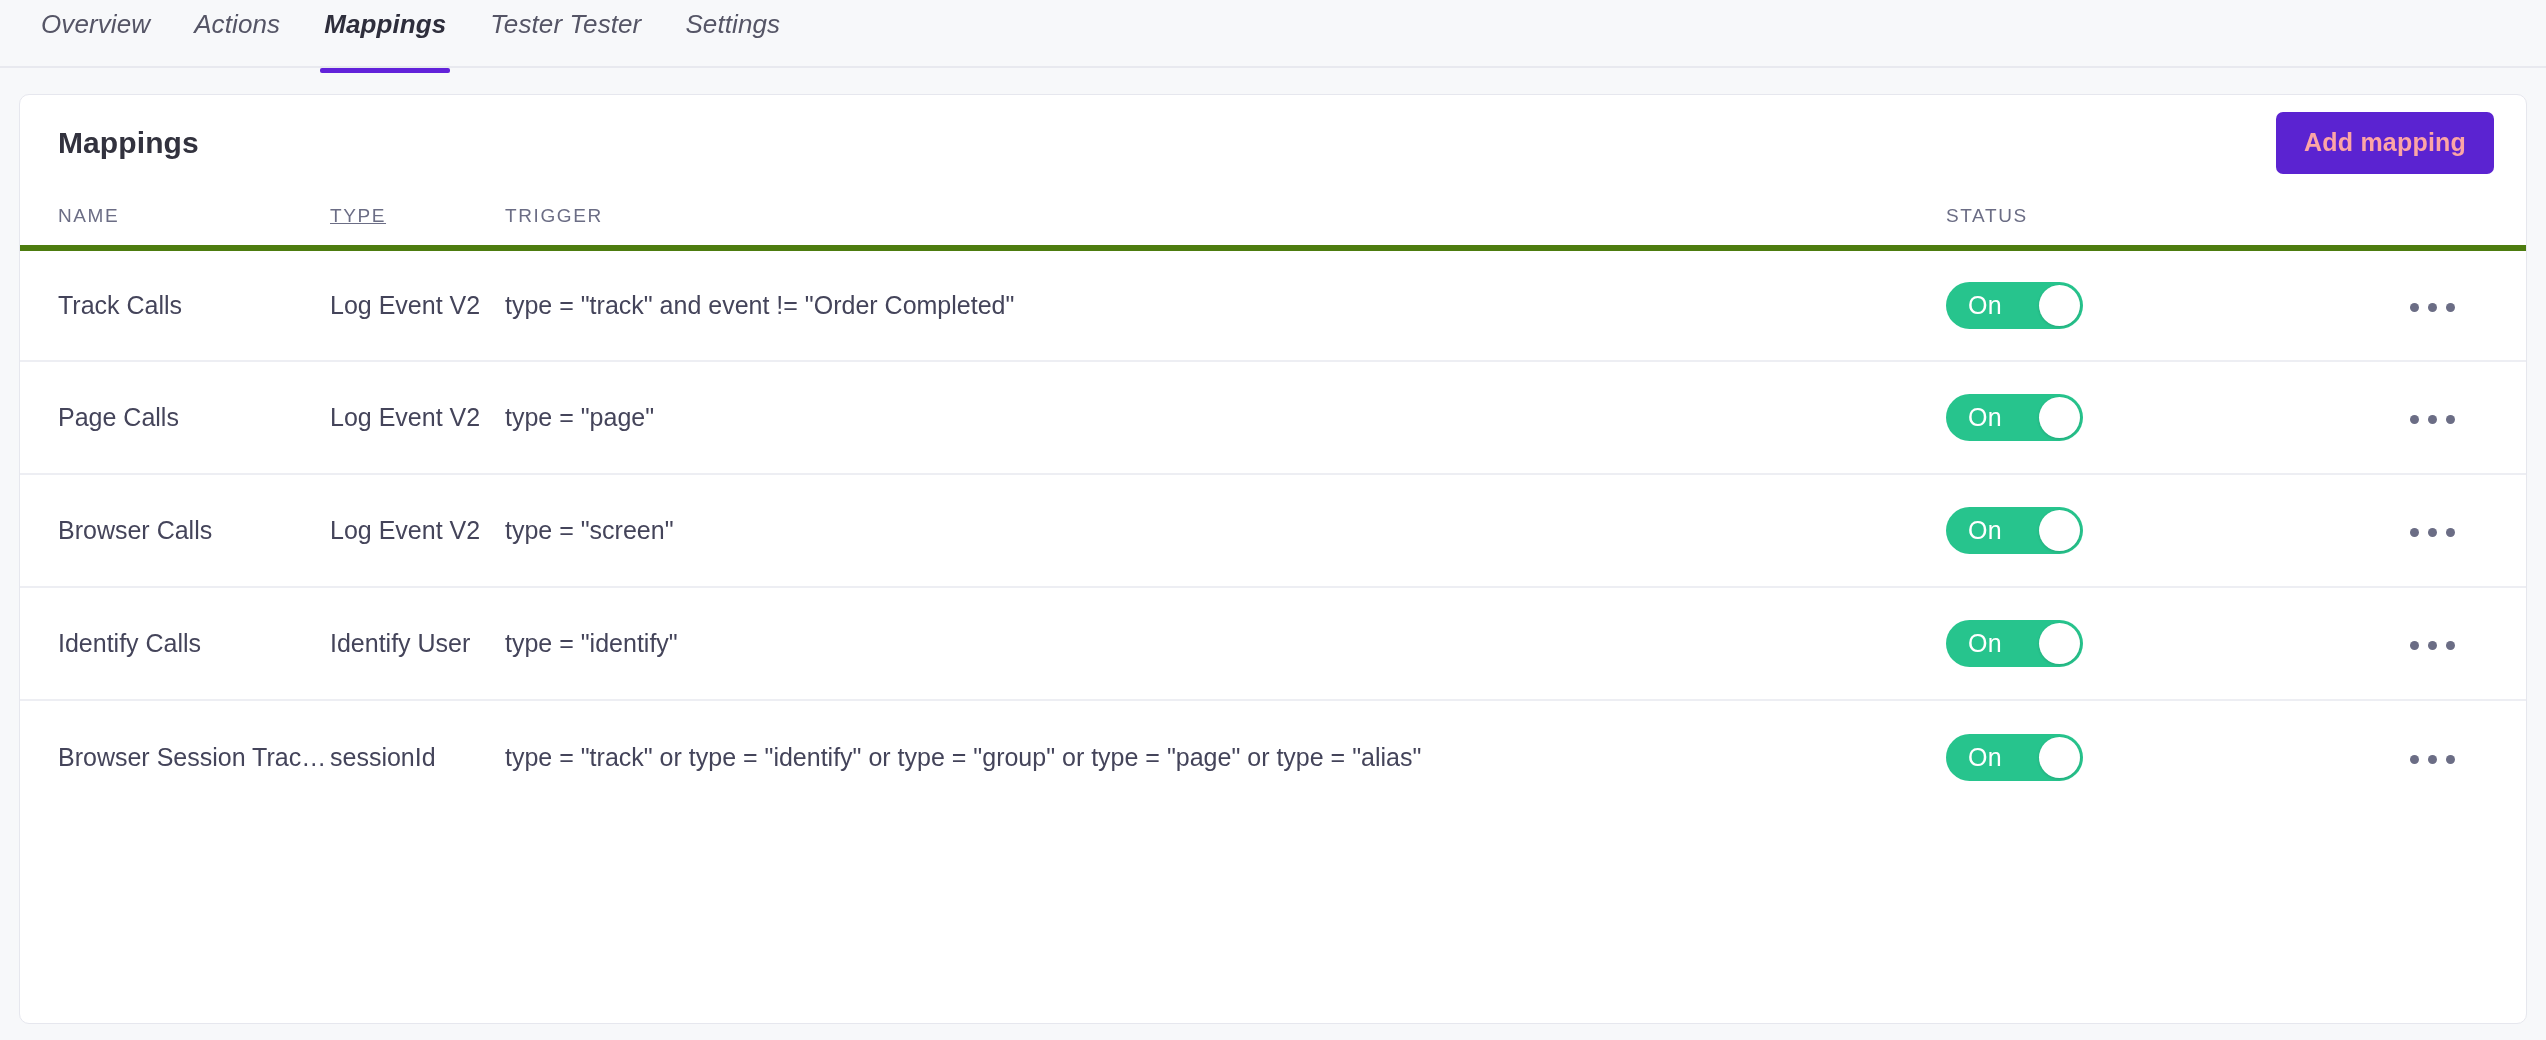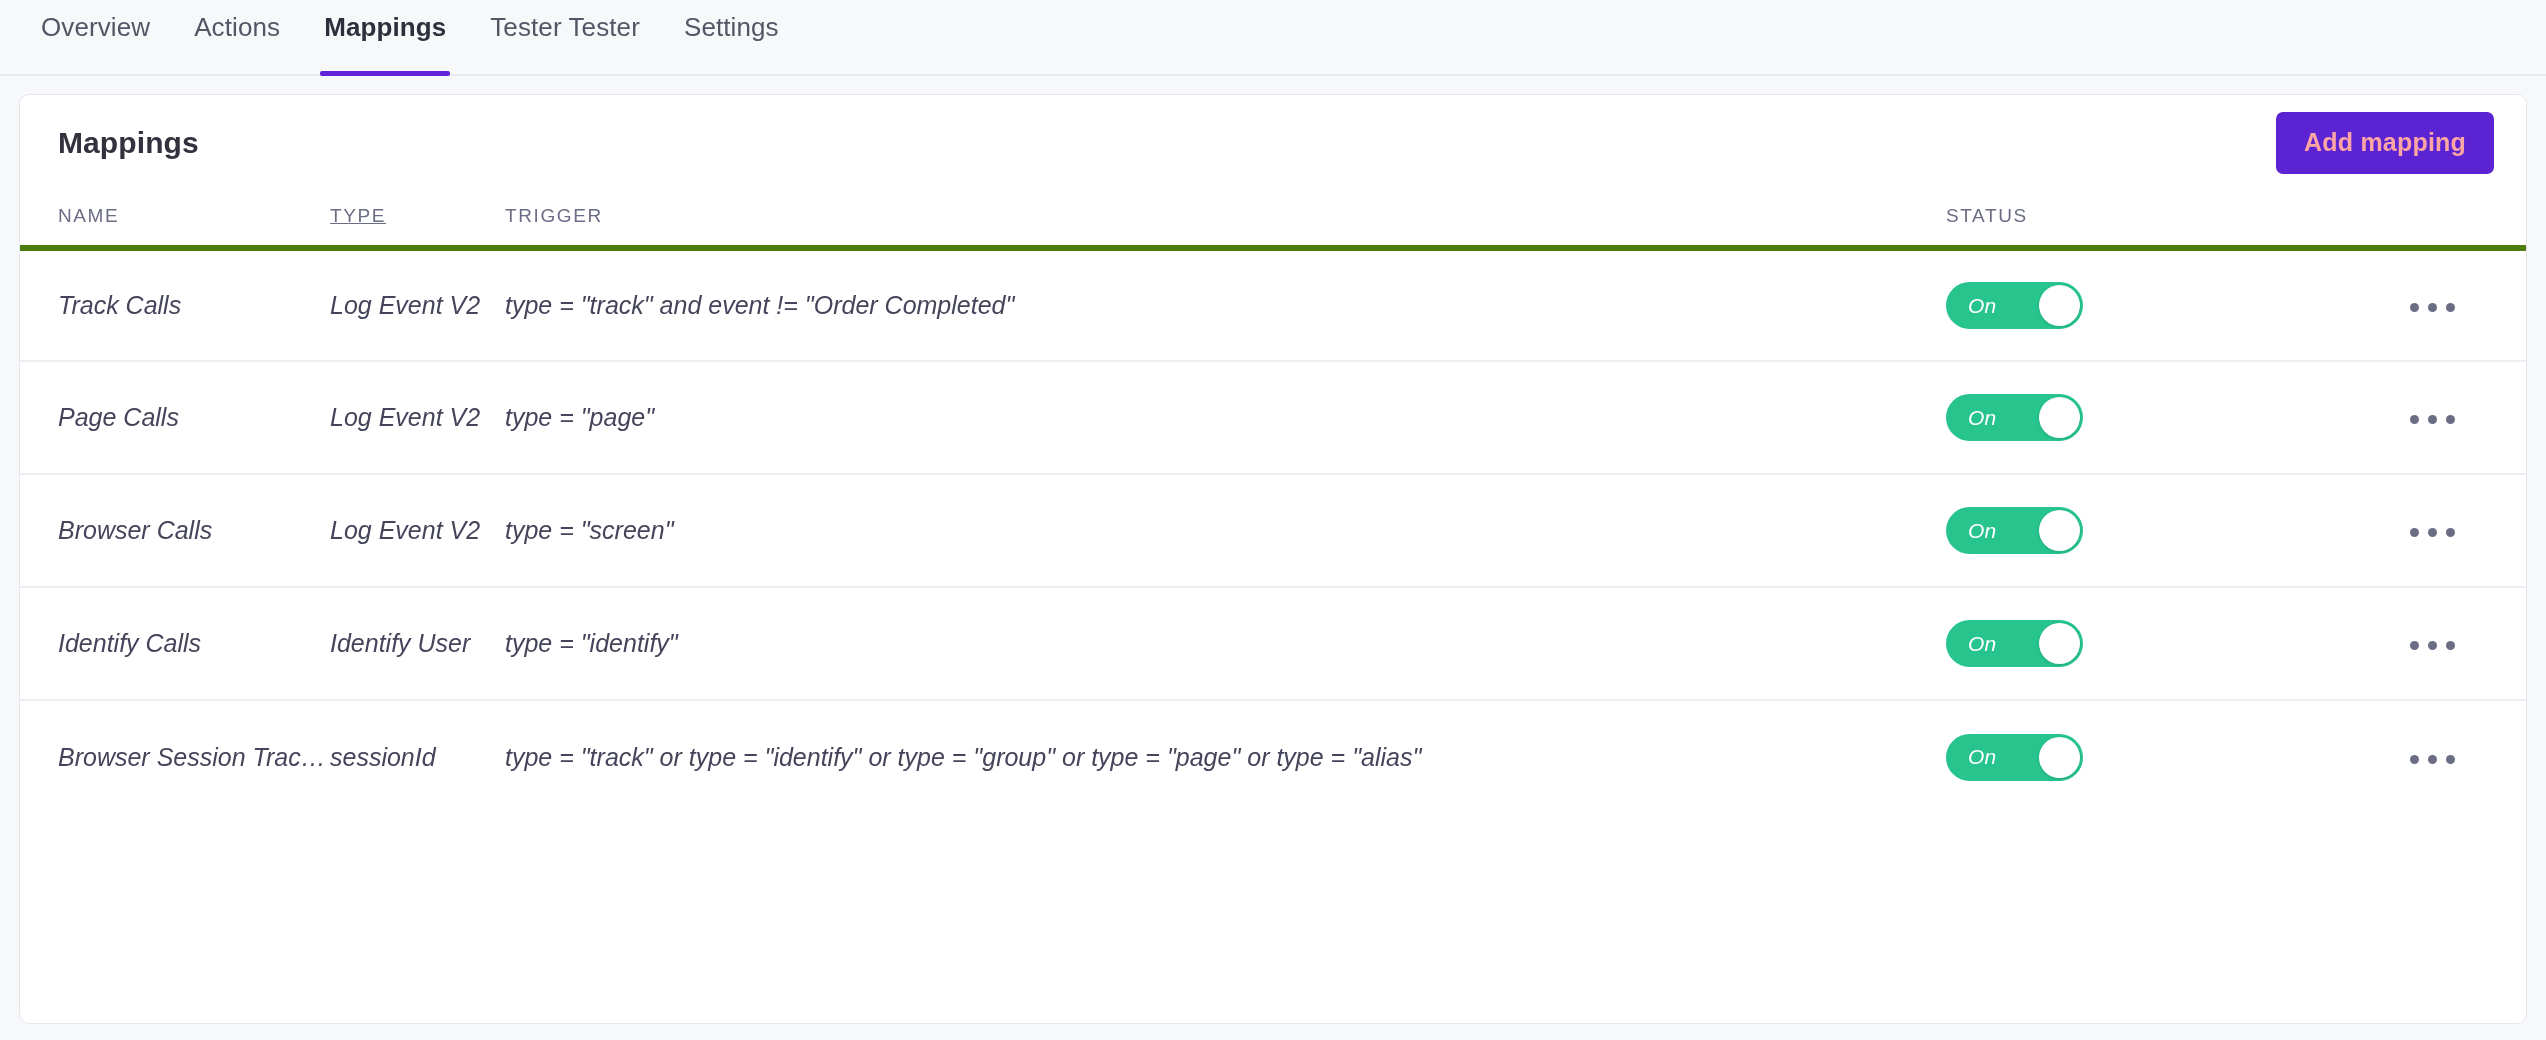--- a/index.html
+++ b/index.html
@@ -8,26 +8,27 @@
     width: 2546px;
     height: 1040px;
     background: #F7F8FA;
     font-family: "Liberation Sans", sans-serif;
     -webkit-font-smoothing: antialiased;
   }
 
   
   .tabbar {
     position: relative;
-    height: 76px;
+    height: 68px;
     background: #F7F8FA;
     display: flex;
-    align-items: flex-end;
+    align-items: center;
     padding: 0 0 0 19px;
     border-bottom: 2px solid #E8E9EF;
+    font-style: italic;
   }
   .tab {
     position: relative;
     font-size: 26px;
     line-height: 1;
     color: #555566;
     padding: 16px 22px 0 22px;
     height: 76px;
     cursor: pointer;
     letter-spacing: 0.1px;
@@ -113,21 +114,20 @@
   .tbl tbody td {
     font-size: 25px;
     color: #44445A;
     border-bottom: 2px solid #EDEEF3;
     height: 113px;
     vertical-align: middle;
     padding: 0;
     white-space: nowrap;
     overflow: hidden;
     text-overflow: ellipsis;
-    font-style: italic;
   }
   .tbl tbody tr:last-child td { border-bottom: none; }
 
   .cell-name    { padding-left: 38px !important; }
   .cell-type    { }
   .cell-trigger { }
 
   
   .toggle {
     width: 137px;
@@ -136,21 +136,21 @@
     background: #27C48D;
     display: inline-flex;
     align-items: center;
     justify-content: flex-start;
     position: relative;
     cursor: pointer;
     vertical-align: middle;
   }
   .toggle-label {
     color: #FFFFFF;
-    font-size: 21px;
+    font-size: 25px;
     font-weight: normal;
     margin-left: 22px;
     letter-spacing: 0.2px;
   }
   .toggle-knob {
     position: absolute;
     right: 3px;
     top: 3px;
     width: 41px;
     height: 41px;

